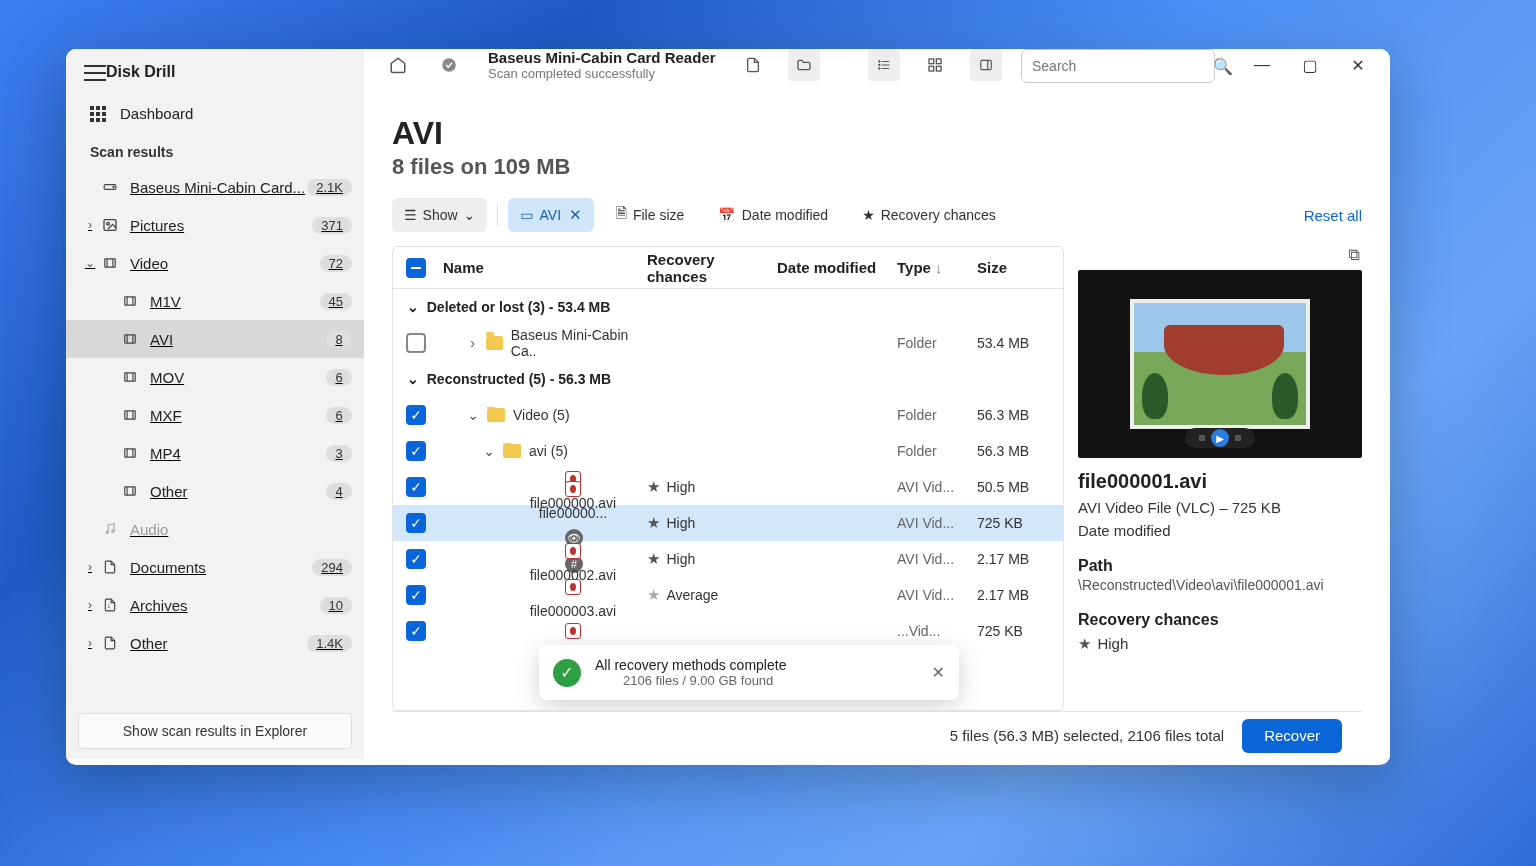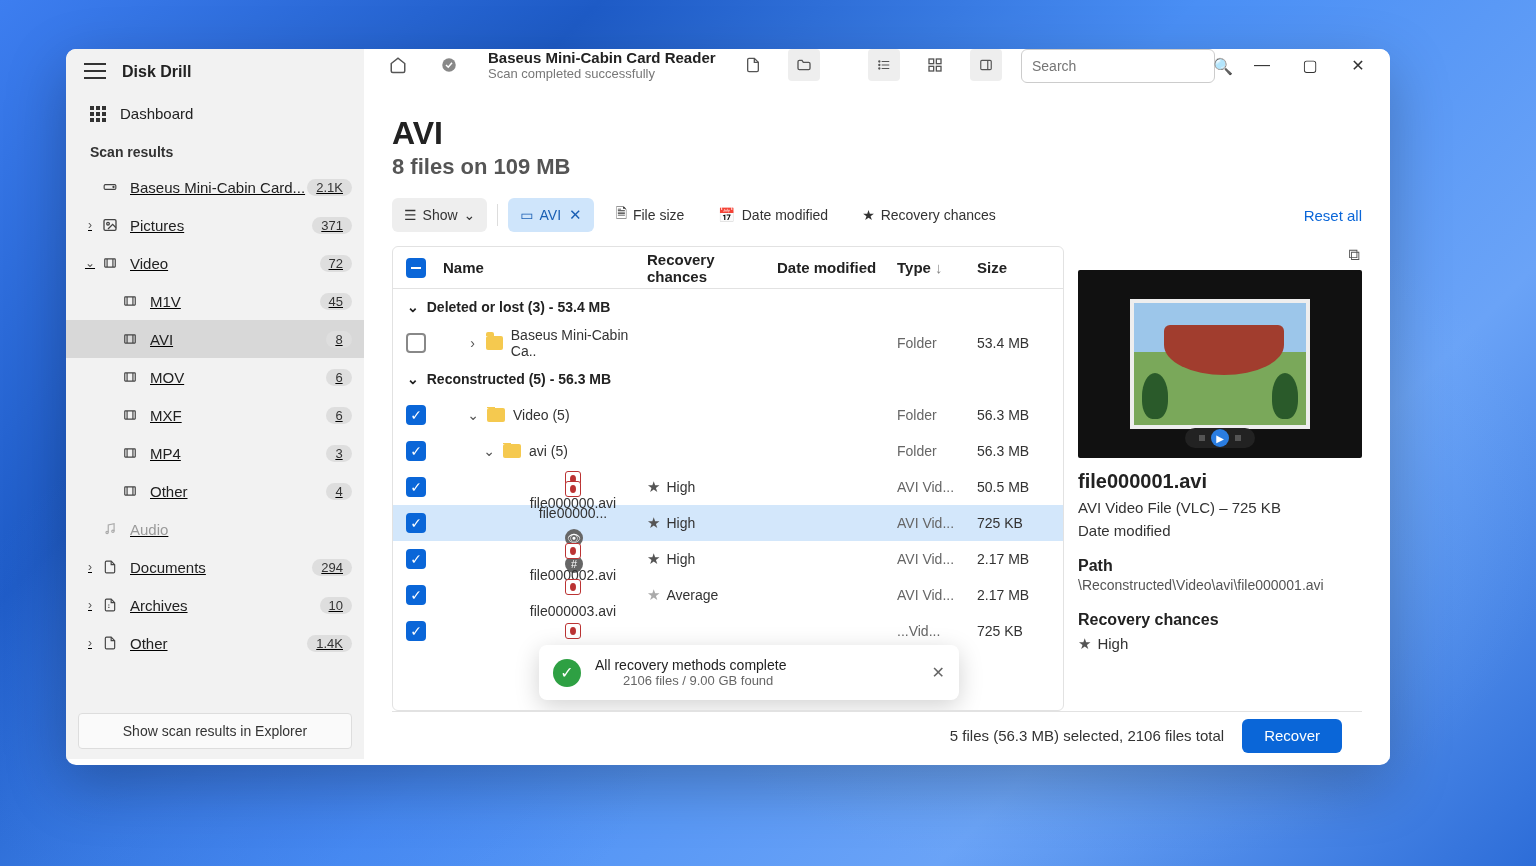--- a/index.html
+++ b/index.html
@@ -13,21 +13,21 @@
   background: radial-gradient(ellipse 800px 600px at 70% 60%, rgba(120,180,250,.5), transparent 60%),
               radial-gradient(ellipse 600px 500px at 20% 80%, rgba(60,120,230,.6), transparent 60%);
 }
 .window {
   position: absolute; left: 66px; top: 49px; width: 1324px; height: 716px;
   background: #fff; border-radius: 10px; box-shadow: 0 20px 60px rgba(0,0,0,.25);
   display: flex; flex-direction: column; overflow: hidden;
 }
 .top { display: flex; height: 710px; }
 .sidebar { width: 298px; background: #f2f2f2; display: flex; flex-direction: column; }
-.side-top { display: flex; align-items: flex-start; gap: 16px; padding: 14px 18px; }
+.side-top { display: flex; align-items: flex-end; padding: 14px 18px; }
 .hamburger { width:22px; height:16px; display:flex; flex-direction:column; justify-content:space-between; cursor:pointer; }
 .hamburger span { height:2px; background:#333; }
 .app-title { font-size:16px; font-weight:600; color:#222; }
 .dash { display:flex; align-items:center; gap:14px; padding:10px 24px; font-size:15px; color:#222; cursor:pointer; }
 .dash-icon { display:inline-grid; grid-template-columns:repeat(3,4px); grid-template-rows:repeat(3,4px); gap:2px; }
 .dash-icon span { background:#333; }
 .section-label { font-size:14px; font-weight:600; color:#333; padding:12px 24px 8px; }
 .tree { flex:1; overflow:auto;text-decoration:underline; }
 .tree-item { display:flex; align-items:center; height:38px; padding:0 12px 0 0; cursor:pointer; font-size:15px; color:#222; }
 .tree-item.active { background:#d8d8d8; }

